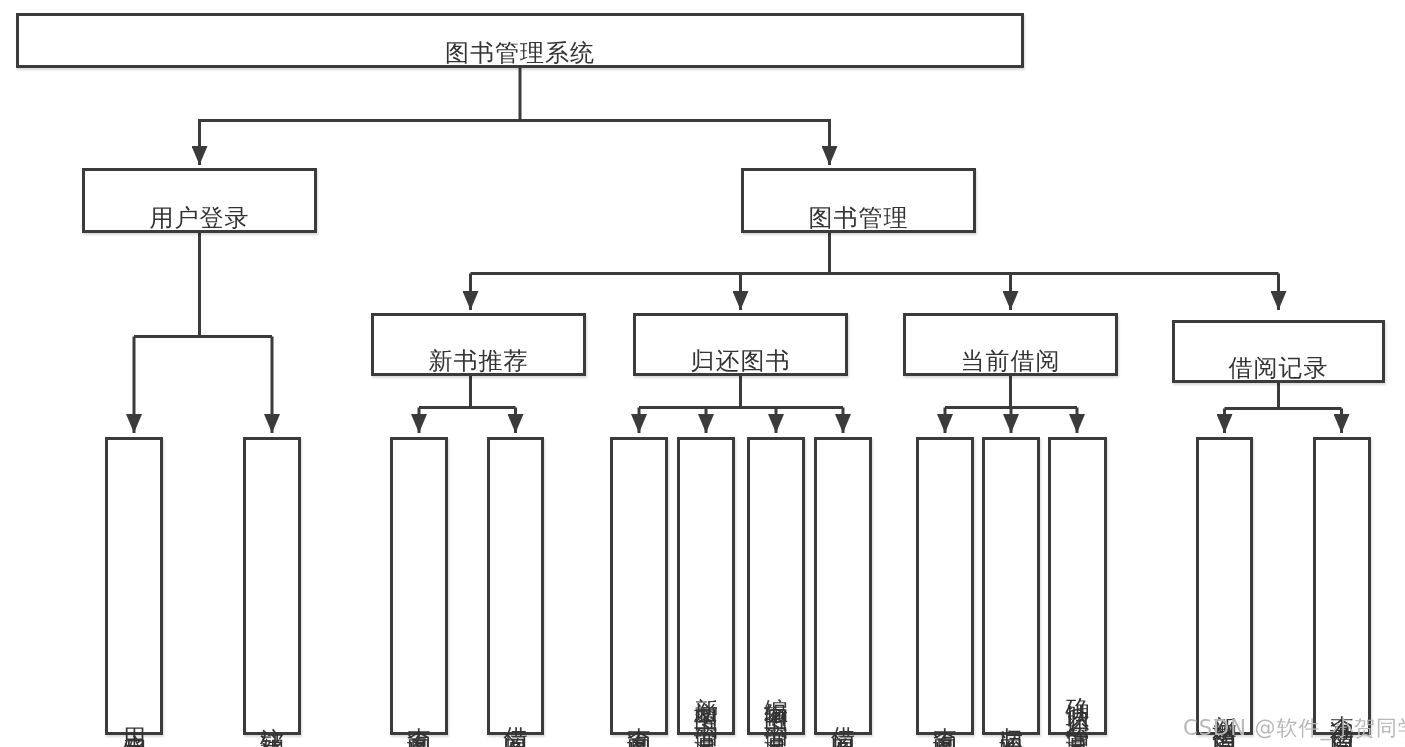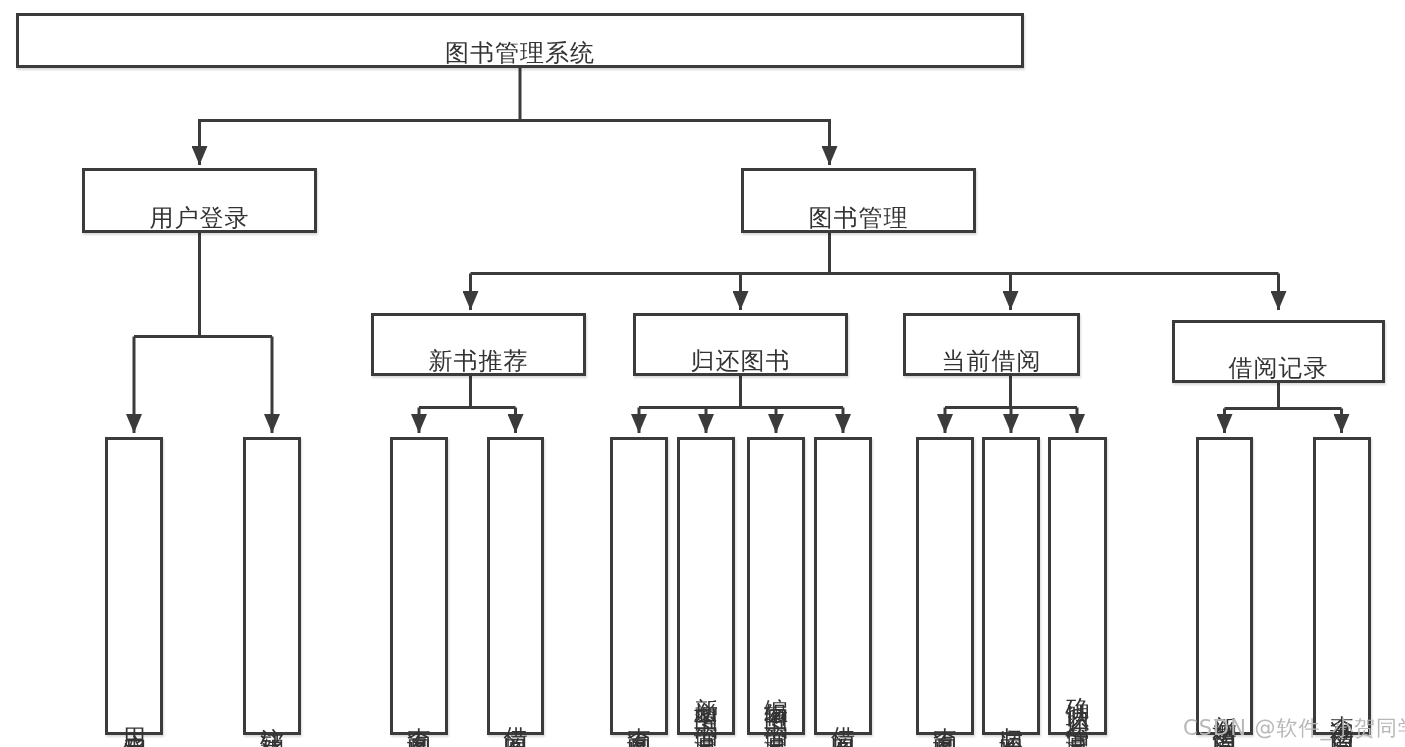--- a/index.html
+++ b/index.html
@@ -116,21 +116,21 @@
   <div class="node h" style="left:712px; top:168px; width:235px; height:65px;margin-left:29px;">
     <span>图书管理</span>
   </div>
 
   <div class="node h" style="left:371px; top:313px; width:215px; height:63px;">
     <span>新书推荐</span>
   </div>
   <div class="node h" style="left:633px; top:313px; width:215px; height:63px;">
     <span>归还图书</span>
   </div>
-  <div class="node h" style="left:903px; top:313px; width:177px; height:63px;">
+  <div class="node h" style="left:903px; top:313px; width:215px; height:63px;">
     <span>当前借阅</span>
   </div>
   <div class="node h" style="left:1172px; top:320px; width:213px; height:63px;">
     <span>借阅记录</span>
   </div>
 
   <div class="node v" style="left:105px; top:437px; width:58px; height:298px;">
     <span>用户登录</span>
   </div>
   <div class="node v" style="left:243px; top:437px; width:58px; height:298px;">

